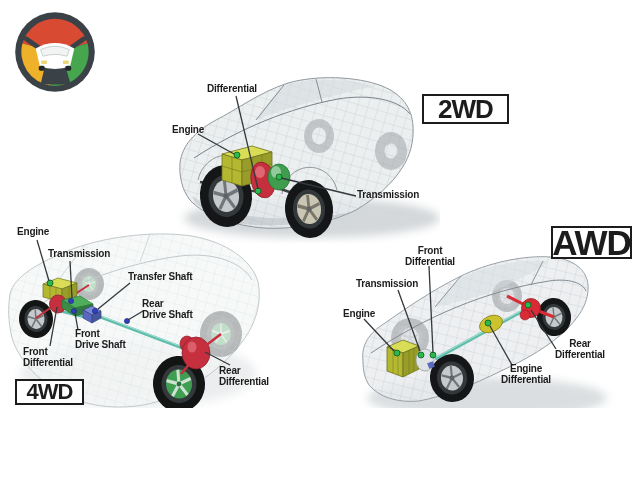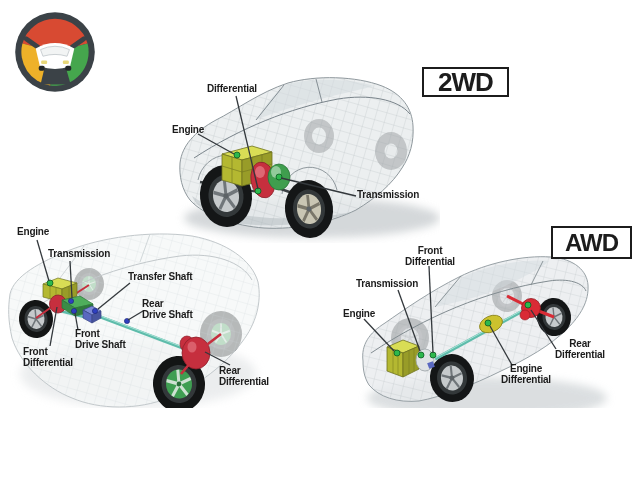--- a/index.html
+++ b/index.html
@@ -272,37 +272,38 @@
       <path d="M398,290 L420,351"></path>
       <path d="M364,319 L394,351"></path>
       <path d="M512,365 L490,326"></path>
       <path d="M556,349 L531,310"></path>
     </g>
   </svg>
 
   <div class="lbl" style="left:207px;top:84px">Differential</div>
   <div class="lbl" style="left:172px;top:125px">Engine</div>
   <div class="lbl" style="left:357px;top:190px">Transmission</div>
-  <div class="badge" style="left:422px;top:67px;width:87px;height:30px;font-size:26px">2WD</div>
+  <div class="badge" style="left:422px;top:94px;width:87px;height:30px;font-size:26px">2WD</div>
 
   <div class="lbl" style="left:17px;top:227px">Engine</div>
   <div class="lbl" style="left:48px;top:249px">Transmission</div>
   <div class="lbl" style="left:128px;top:272px">Transfer Shaft</div>
   <div class="lbl" style="left:142px;top:299px">Rear
 Drive Shaft</div>
   <div class="lbl" style="left:75px;top:329px">Front
 Drive Shaft</div>
   <div class="lbl" style="left:23px;top:347px">Front
 Differential</div>
   <div class="lbl" style="left:219px;top:366px">Rear
 Differential</div>
+  <div class="badge" style="left:15px;top:379px;width:69px;height:26px;font-size:22px">4WD</div>
 
   <div class="lbl center" style="left:396px;top:246px;width:68px">Front
 Differential</div>
   <div class="lbl" style="left:356px;top:279px">Transmission</div>
   <div class="lbl" style="left:343px;top:309px">Engine</div>
   <div class="lbl center" style="left:492px;top:364px;width:68px">Engine
 Differential</div>
   <div class="lbl center" style="left:546px;top:339px;width:68px">Rear
 Differential</div>
-  <div class="badge" style="left:551px;top:226px;width:81px;height:33px;font-size:24px">AWD</div>
+  <div class="badge" style="left:551px;top:226px;width:81px;height:33px;font-size:35px">AWD</div>
 
 </div>
 
 </body></html>

